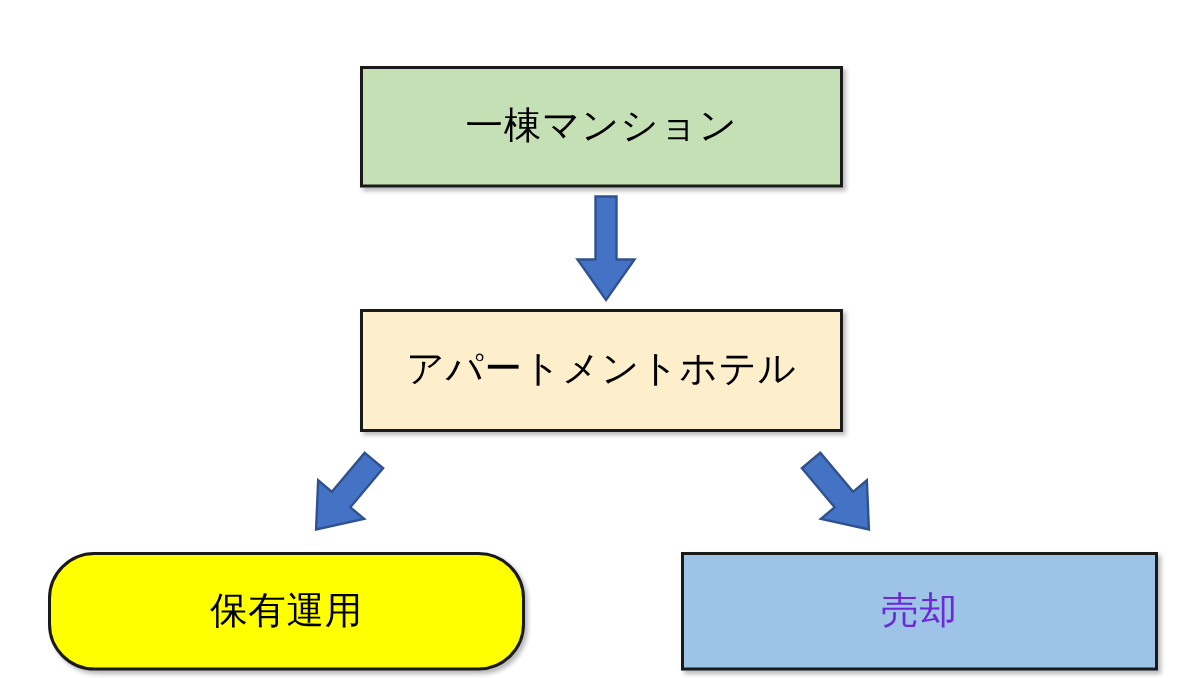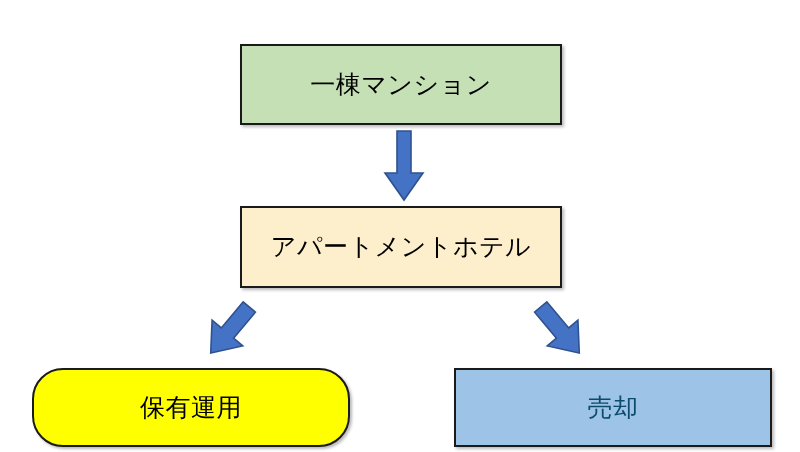--- a/index.html
+++ b/index.html
@@ -133,17 +133,17 @@
   </div>
 
   <div class="node" id="node-aparthotel" style="background: rgb(253, 239, 203); border-color: rgb(26, 26, 26); color: rgb(0, 0, 0); text-align: right;">
     <span class="node-label">アパートメントホテル</span>
   </div>
 
   <div class="node" id="node-hold" style="background: rgb(255, 255, 0); border-color: rgb(26, 26, 26); color: rgb(0, 0, 0);">
     <span class="node-label">保有運用</span>
   </div>
 
-  <div class="node" id="node-sell" style="background: rgb(157, 195, 230); border-color: rgb(26, 26, 26); color: #0c4a6e; text-align: center;">
+  <div class="node" id="node-sell" style="background: rgb(157, 195, 230); border-color: rgb(26, 26, 26); color: #6d28d9; text-align: center;">
     <span class="node-label">売却</span>
   </div>
 
 </div>
 
 </body></html>

